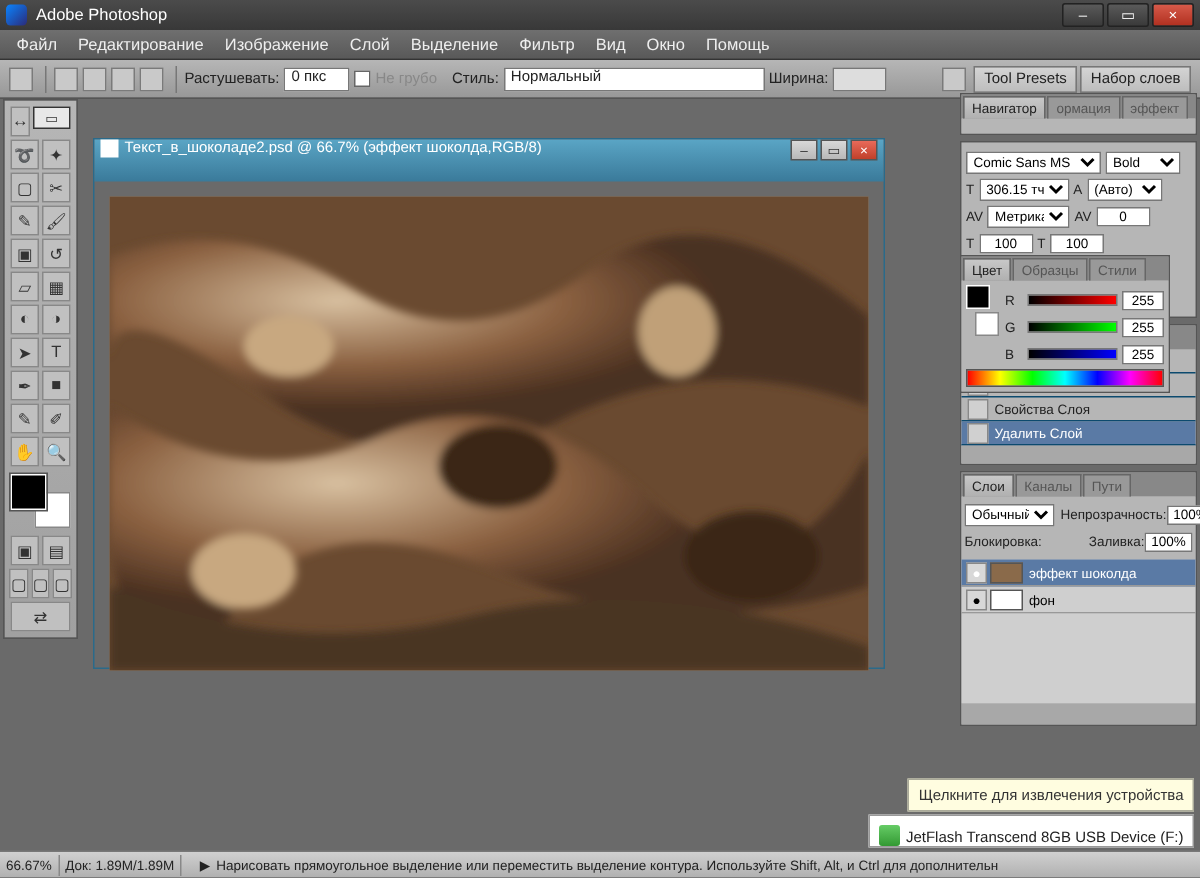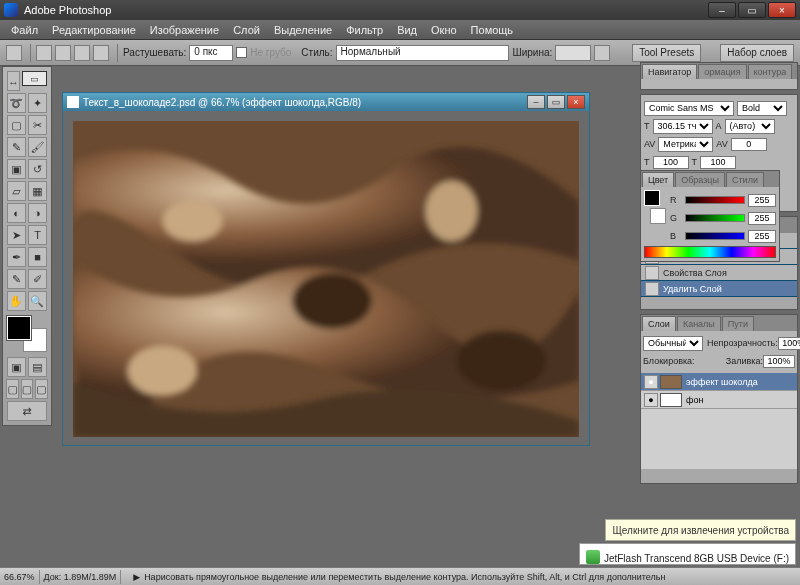--- a/index.html
+++ b/index.html
@@ -9,30 +9,30 @@
 .win-titlebar .spacer{flex:1}
 .win-btn{width:28px;height:16px;border:1px solid #222;background:linear-gradient(#5a5a5a,#3a3a3a);margin-left:2px;display:flex;align-items:center;justify-content:center;color:#eee;font-size:10px;border-radius:2px}
 .win-btn.close{background:linear-gradient(#d65a4a,#b13020);color:#fff}
 .menubar{height:20px;background:linear-gradient(#6f6f6f,#595959);display:flex;align-items:center;color:#eee;padding-left:4px;border-bottom:1px solid #333}
 .menubar span{padding:0 7px;font-size:11px}
 .optbar{height:26px;background:linear-gradient(#b6b6b6,#989898);border-bottom:1px solid #555;display:flex;align-items:center;padding:0 6px;color:#222;font-size:10px}
 .optbar .sep{width:1px;height:18px;background:#777;margin:0 5px}
 .optbar .ico{width:16px;height:16px;border:1px solid #7a7a7a;background:#c9c9c9;margin-right:3px}
 .optbar .fld{height:16px;border:1px solid #777;background:#fff;padding:0 4px;margin:0 3px;font-size:10px}
 .optbar .chk{width:11px;height:11px;border:1px solid #666;background:#fff;margin-right:3px}
-.optbar .tab{height:18px;background:linear-gradient(#d4d4d4,#bdbdbd);border:1px solid #777;padding:0 6px;font-size:10px;display:flex;align-items:center;margin-left:19px}
+.optbar .tab{height:18px;background:linear-gradient(#d4d4d4,#bdbdbd);border:1px solid #777;padding:0 6px;font-size:10px;display:flex;align-items:center;margin-left:2px}
 .toolbox{position:absolute;left:2px;top:66px;width:50px;background:linear-gradient(#b6b6b6,#a0a0a0);border:1px solid #555;padding:3px}
 .toolbox .row{display:flex}
 .tool{width:20px;height:20px;border:1px solid #888;background:#c0c0c0;margin:1px;display:flex;align-items:center;justify-content:center;font-size:11px;color:#333}
 .tool.sel{background:#e8e8e8;border:1px solid #333}
 .swatch-box{width:40px;height:36px;position:relative;margin:4px auto}
 .swatch-box .fg{position:absolute;width:24px;height:24px;background:#000;border:1px solid #fff;outline:1px solid #555;left:0;top:0;z-index:2}
 .swatch-box .bg{position:absolute;width:24px;height:24px;background:#fff;border:1px solid #888;right:0;bottom:0}
 .doc-window{position:absolute;left:62px;top:92px;width:528px;height:354px;background:#6a6a6a;border:1px solid #2a6a8a}
-.doc-tb{height:18px;background:linear-gradient(#5aa5c5,#3a7a9a);display:flex;align-items:center;color:#fff;font-size:10px;padding:0 4px}
+.doc-tb{height:28px;background:linear-gradient(#5aa5c5,#3a7a9a);display:flex;align-items:flex-start;color:#fff;font-size:10px;padding:0 4px}
 .doc-tb .fico{width:12px;height:12px;background:#fff;margin-right:4px}
 .doc-tb .dspacer{flex:1}
 .doc-tb .dbtn{width:18px;height:14px;background:linear-gradient(#d8d8d8,#b8b8b8);border:1px solid #555;margin-left:2px;display:flex;align-items:center;justify-content:center;font-size:9px;color:#333}
 .doc-tb .dbtn.cls{background:linear-gradient(#e86a5a,#c0402a);color:#fff}
 .canvas{margin:10px;height:316px;background:#8a6a4a;position:relative;overflow:hidden}
 .canvas svg{width:100%;height:100%}
 .panels-r{position:absolute;right:2px;top:62px;width:158px}
 .panel{background:#b0b0b0;border:1px solid #555;margin-bottom:4px}
 .panel-tabs{height:16px;background:#888;display:flex;align-items:flex-end}
 .ptab{height:15px;padding:0 5px;font-size:9px;background:linear-gradient(#c8c8c8,#b0b0b0);border:1px solid #666;border-bottom:none;margin-left:1px;color:#222;display:flex;align-items:center}
@@ -202,21 +202,21 @@
     </svg>
   </div>
 </div>
 
 <div class="panels-r">
 
   <div class="panel">
     <div class="panel-tabs">
       <div class="ptab">Навигатор</div>
       <div class="ptab dim">ормация</div>
-      <div class="ptab dim">контура</div>
+      <div class="ptab dim">эффект</div>
     </div>
     <div class="panel-body" style="height:10px"></div>
   </div>
 
   <div class="panel">
     <div class="panel-body">
       <div class="prow">
           <select class="sel" style="width:90px"><option>Comic Sans MS</option></select>
           <select class="sel" style="width:50px;margin-left:3px"><option>Bold</option></select>
         </div>

